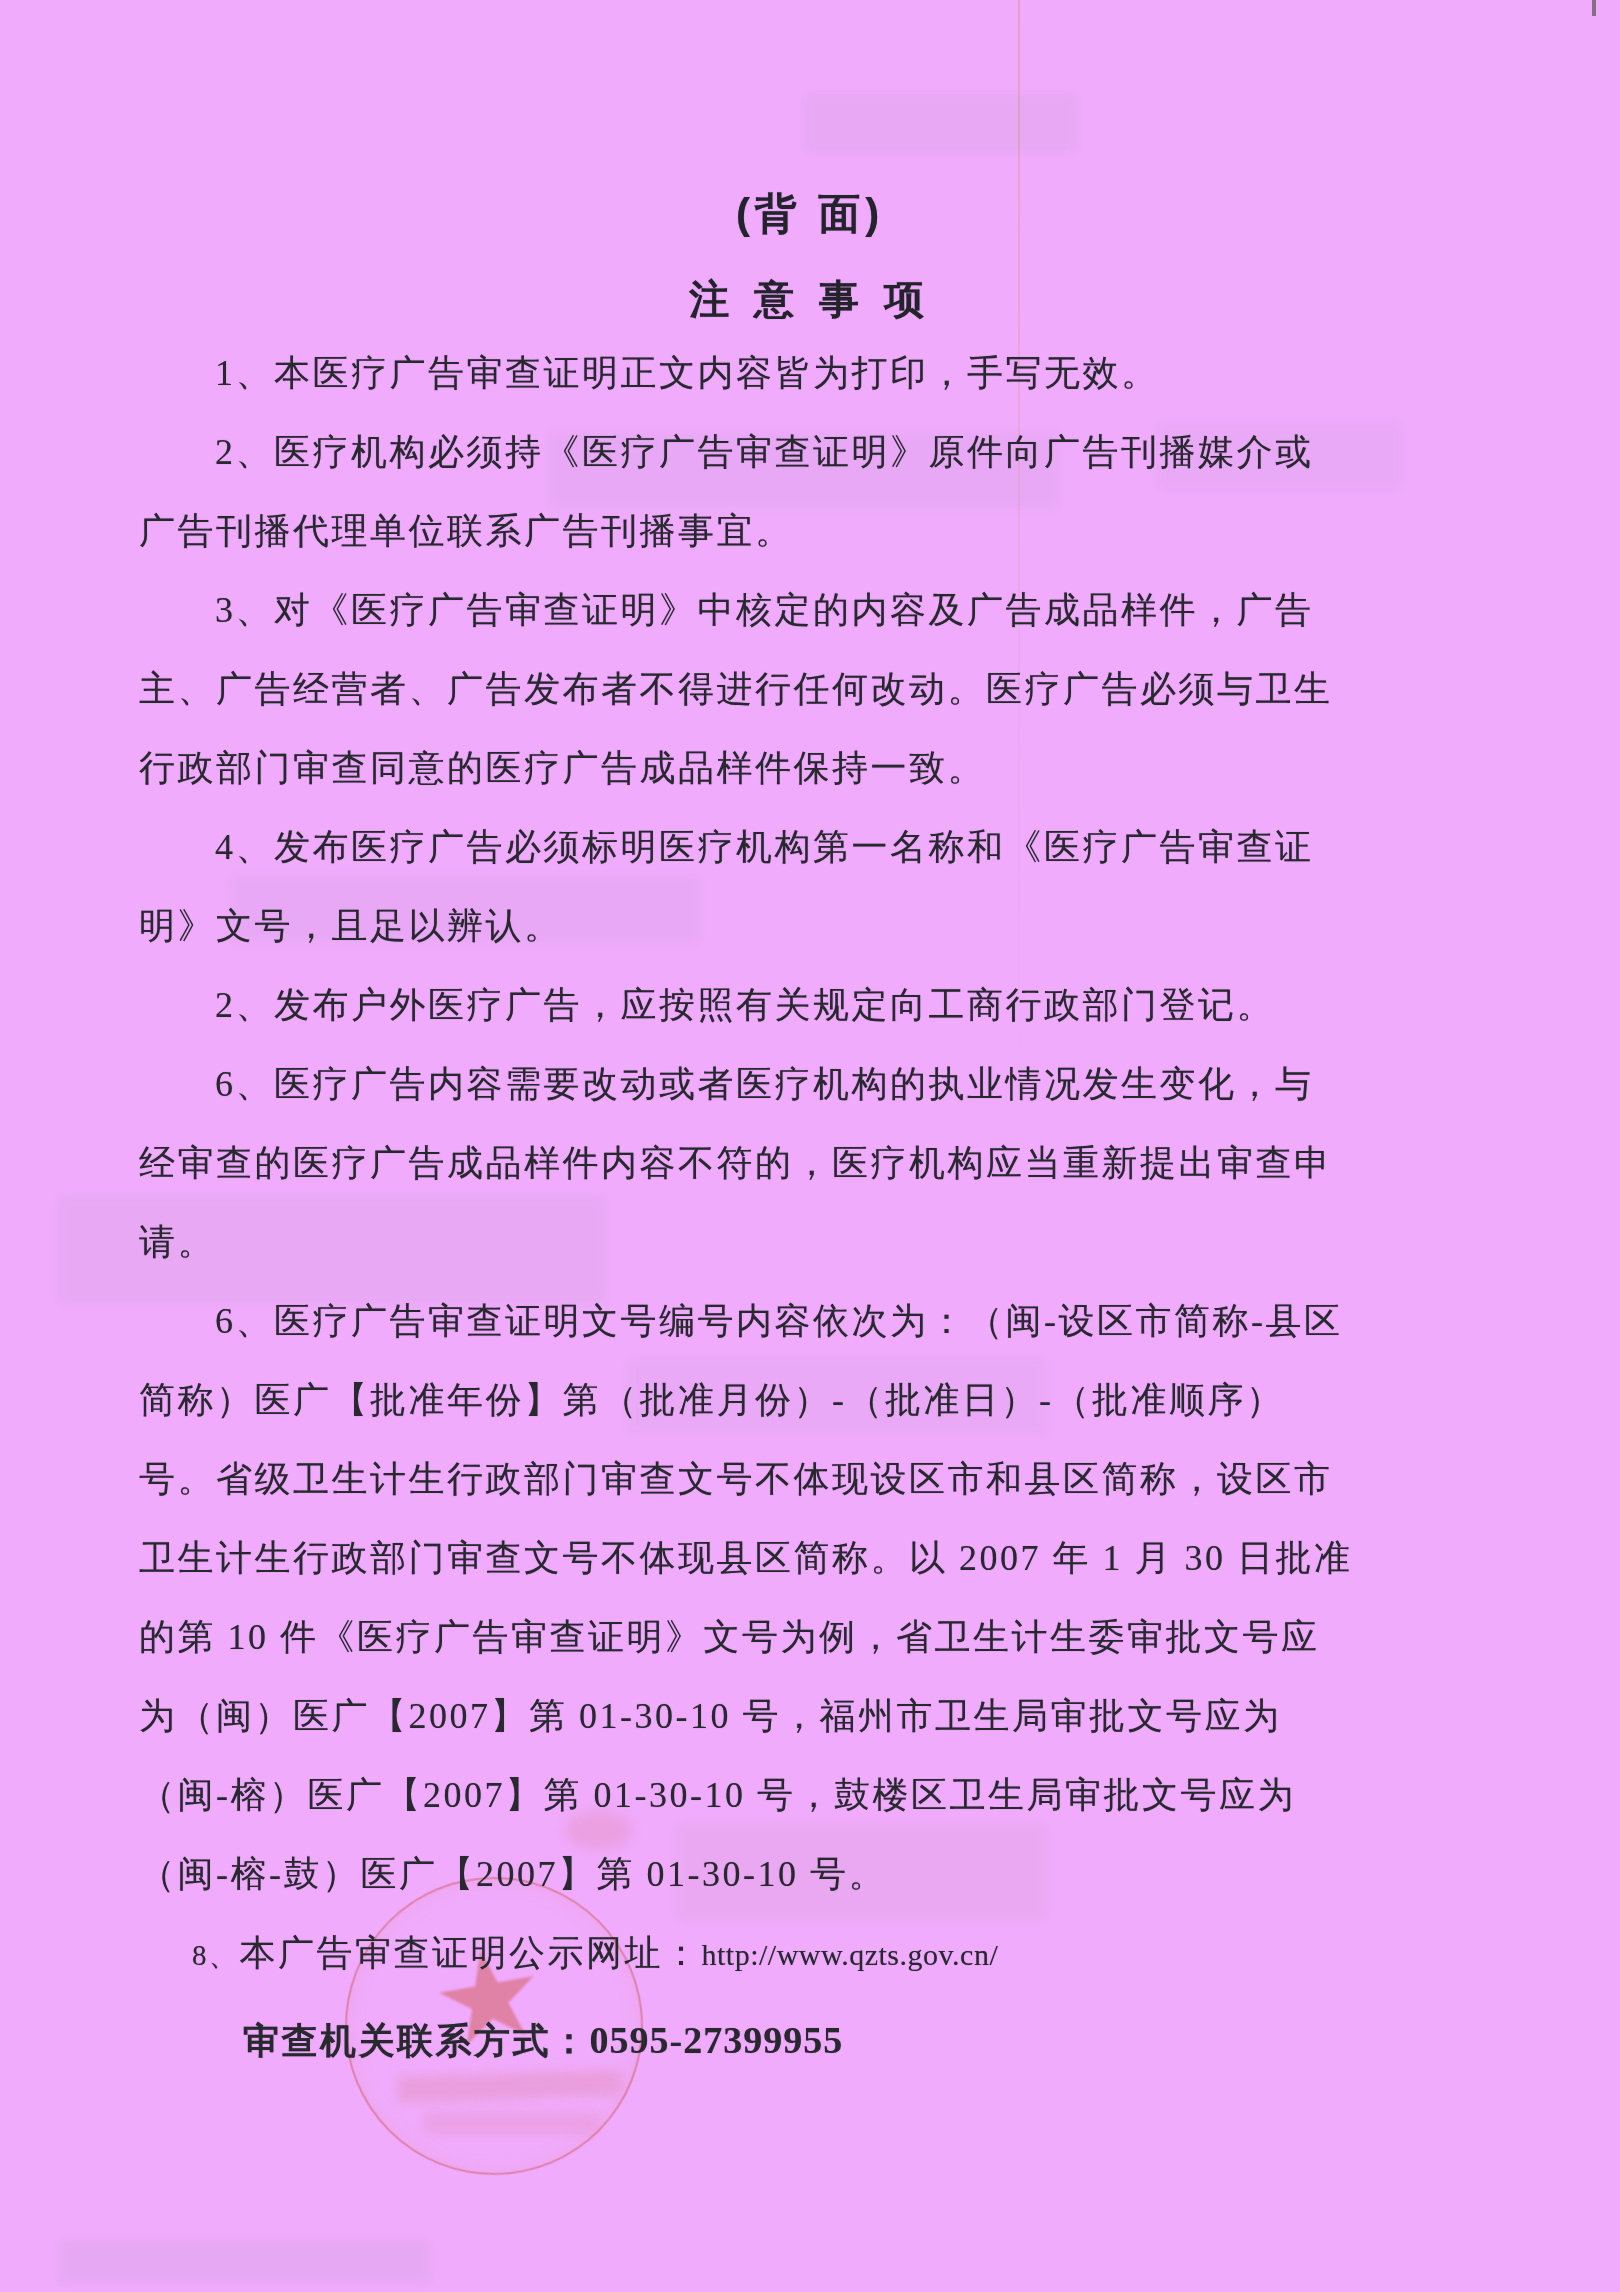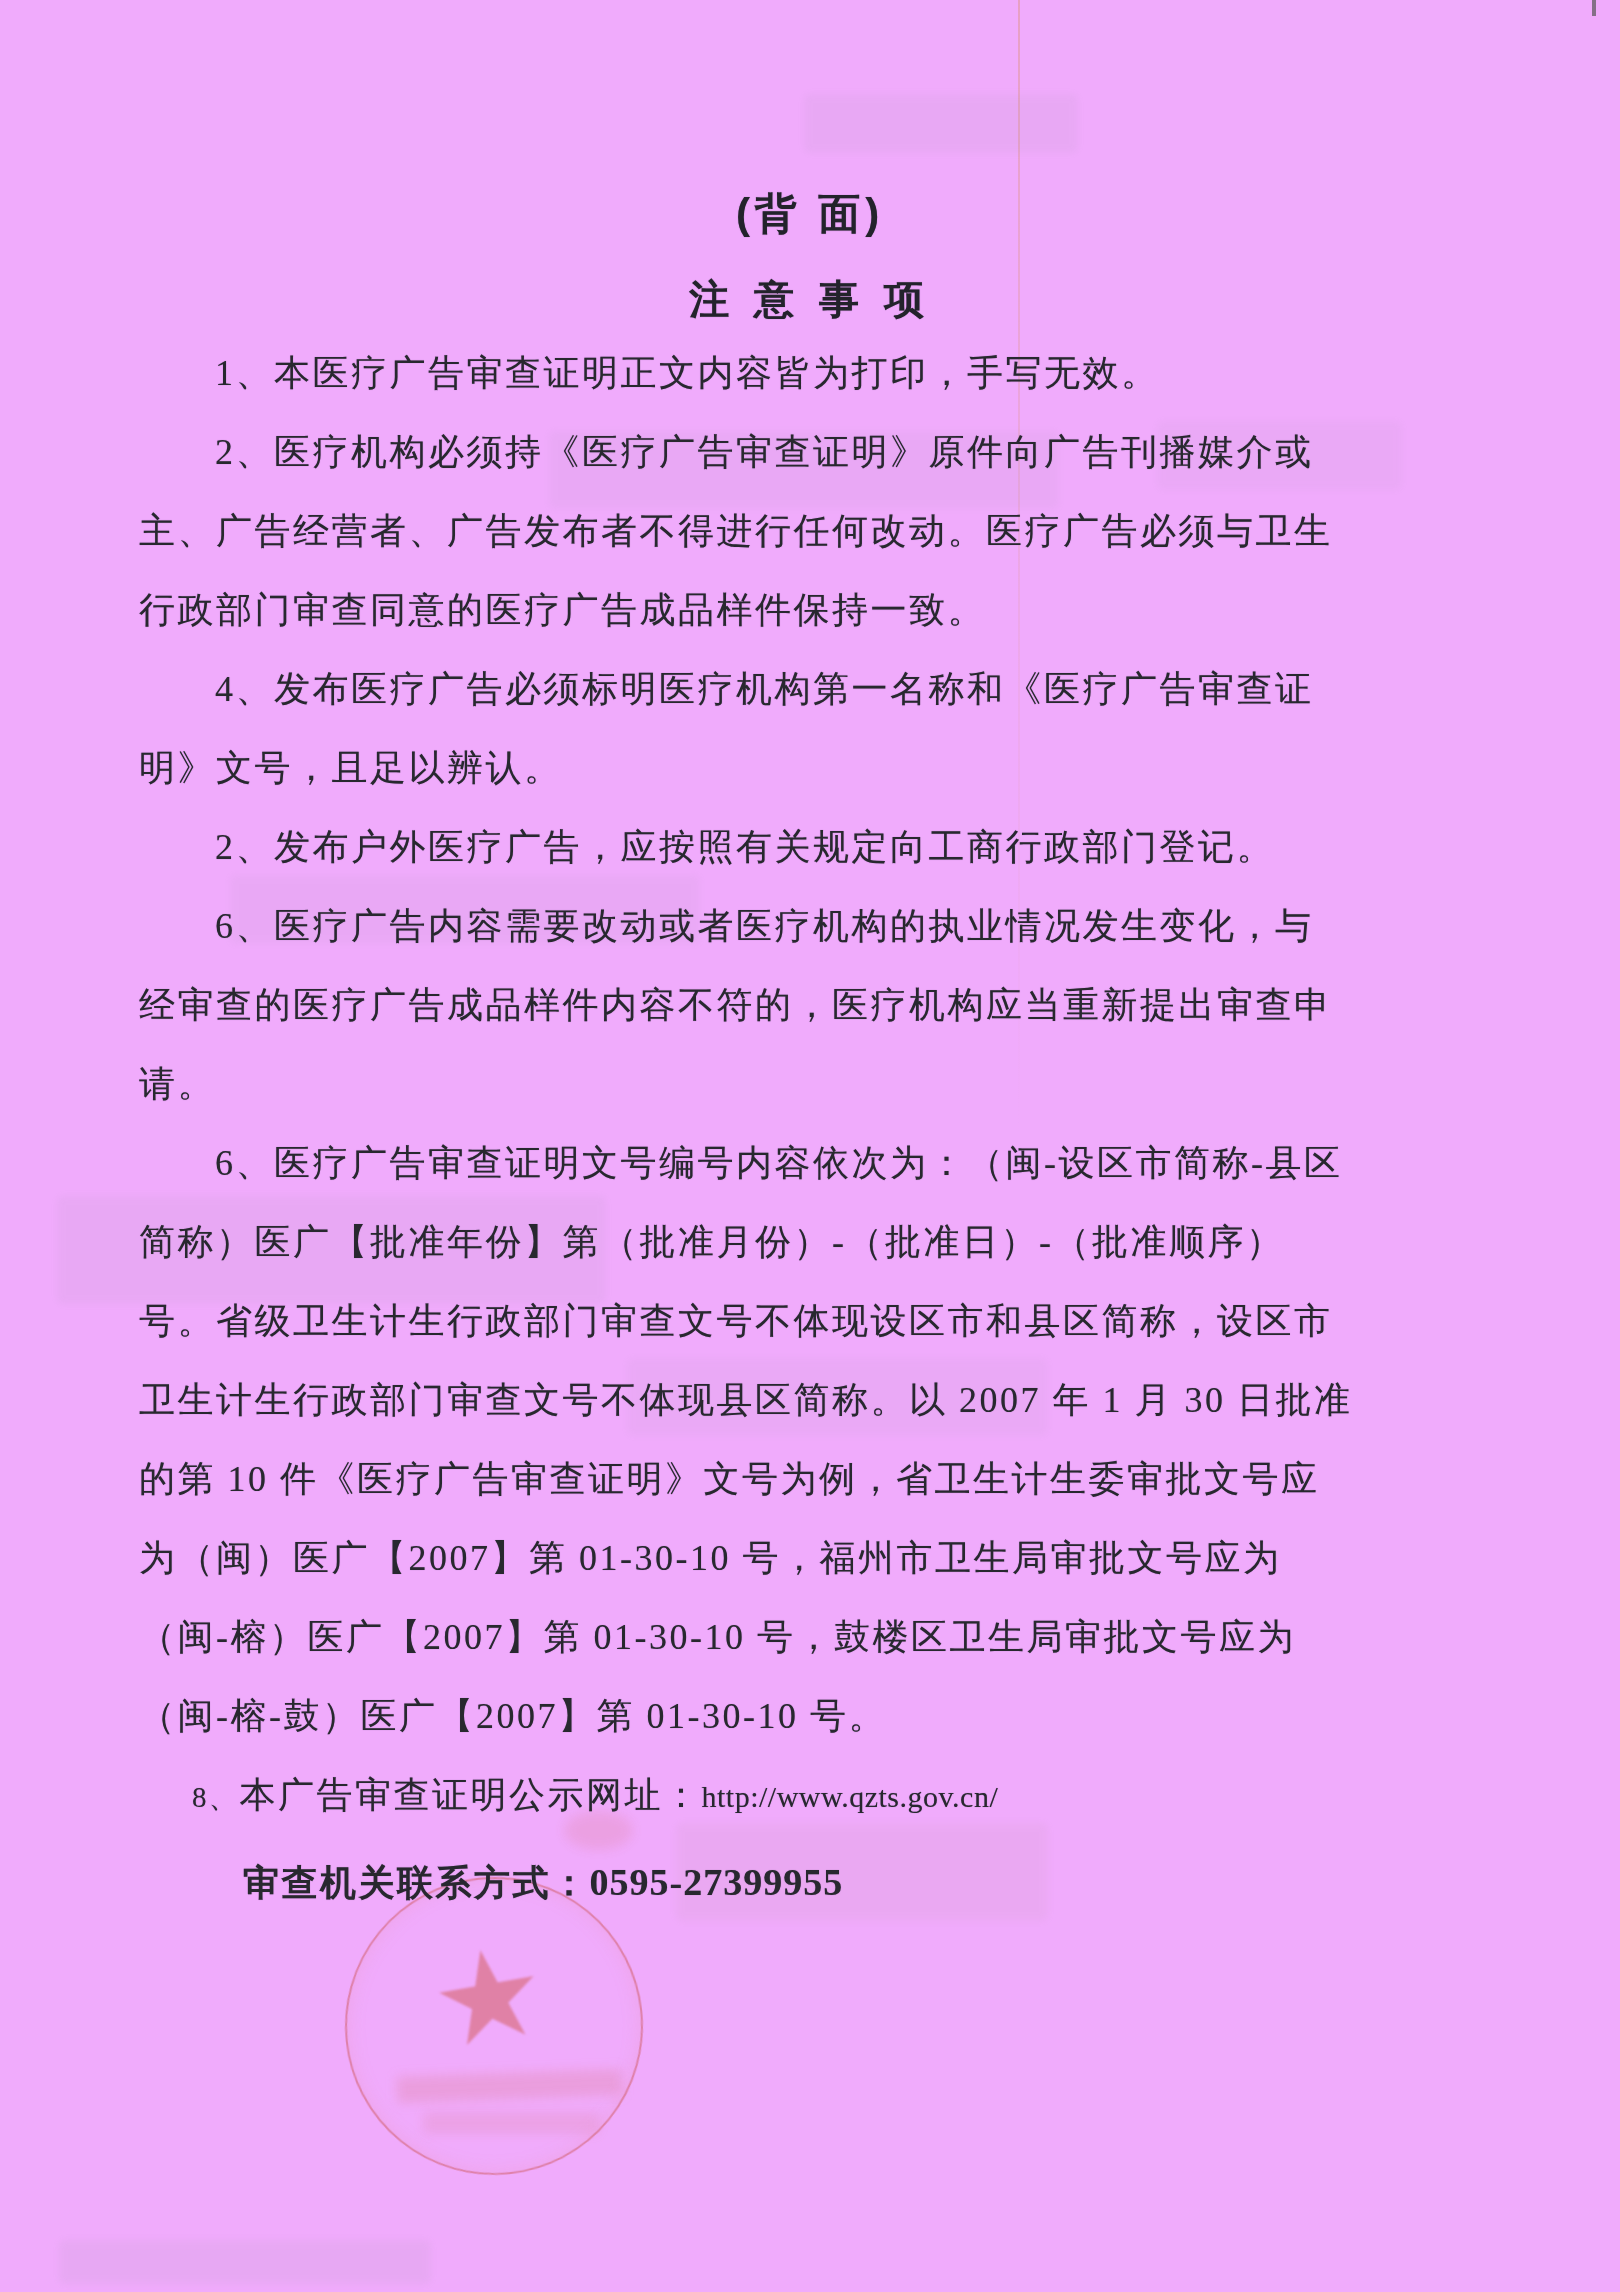--- a/index.html
+++ b/index.html
@@ -93,20 +93,22 @@
   <div class="seal-smudge s1"></div>
   <div class="seal-smudge s2"></div>
   <div class="seal-smudge s3"></div>
 
   <div class="doc-title">(背 面)</div>
   <div class="doc-heading">注 意 事 项</div>
 
   <div class="body-text">
     <div class="line indent">1、本医疗广告审查证明正文内容皆为打印，手写无效。</div>
     <div class="line indent">2、医疗机构必须持《医疗广告审查证明》原件向广告刊播媒介或</div>
+    <div class="line">广告刊播代理单位联系广告刊播事宜。</div>
+    <div class="line indent">3、对《医疗广告审查证明》中核定的内容及广告成品样件，广告</div>
     <div class="line">主、广告经营者、广告发布者不得进行任何改动。医疗广告必须与卫生</div>
     <div class="line">行政部门审查同意的医疗广告成品样件保持一致。</div>
     <div class="line indent">4、发布医疗广告必须标明医疗机构第一名称和《医疗广告审查证</div>
     <div class="line">明》文号，且足以辨认。</div>
     <div class="line indent">2、发布户外医疗广告，应按照有关规定向工商行政部门登记。</div>
     <div class="line indent">6、医疗广告内容需要改动或者医疗机构的执业情况发生变化，与</div>
     <div class="line">经审查的医疗广告成品样件内容不符的，医疗机构应当重新提出审查申</div>
     <div class="line">请。</div>
     <div class="line indent">6、医疗广告审查证明文号编号内容依次为：（闽-设区市简称-县区</div>
     <div class="line">简称）医广【批准年份】第（批准月份）-（批准日）-（批准顺序）</div>

